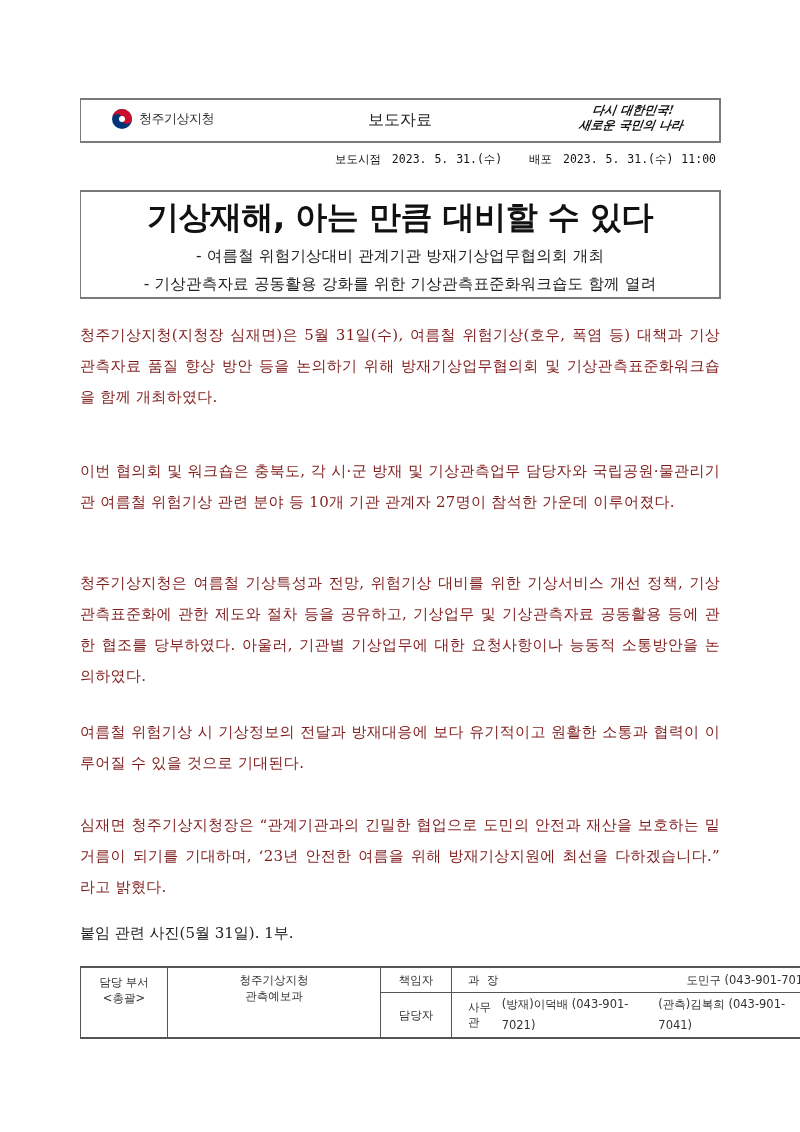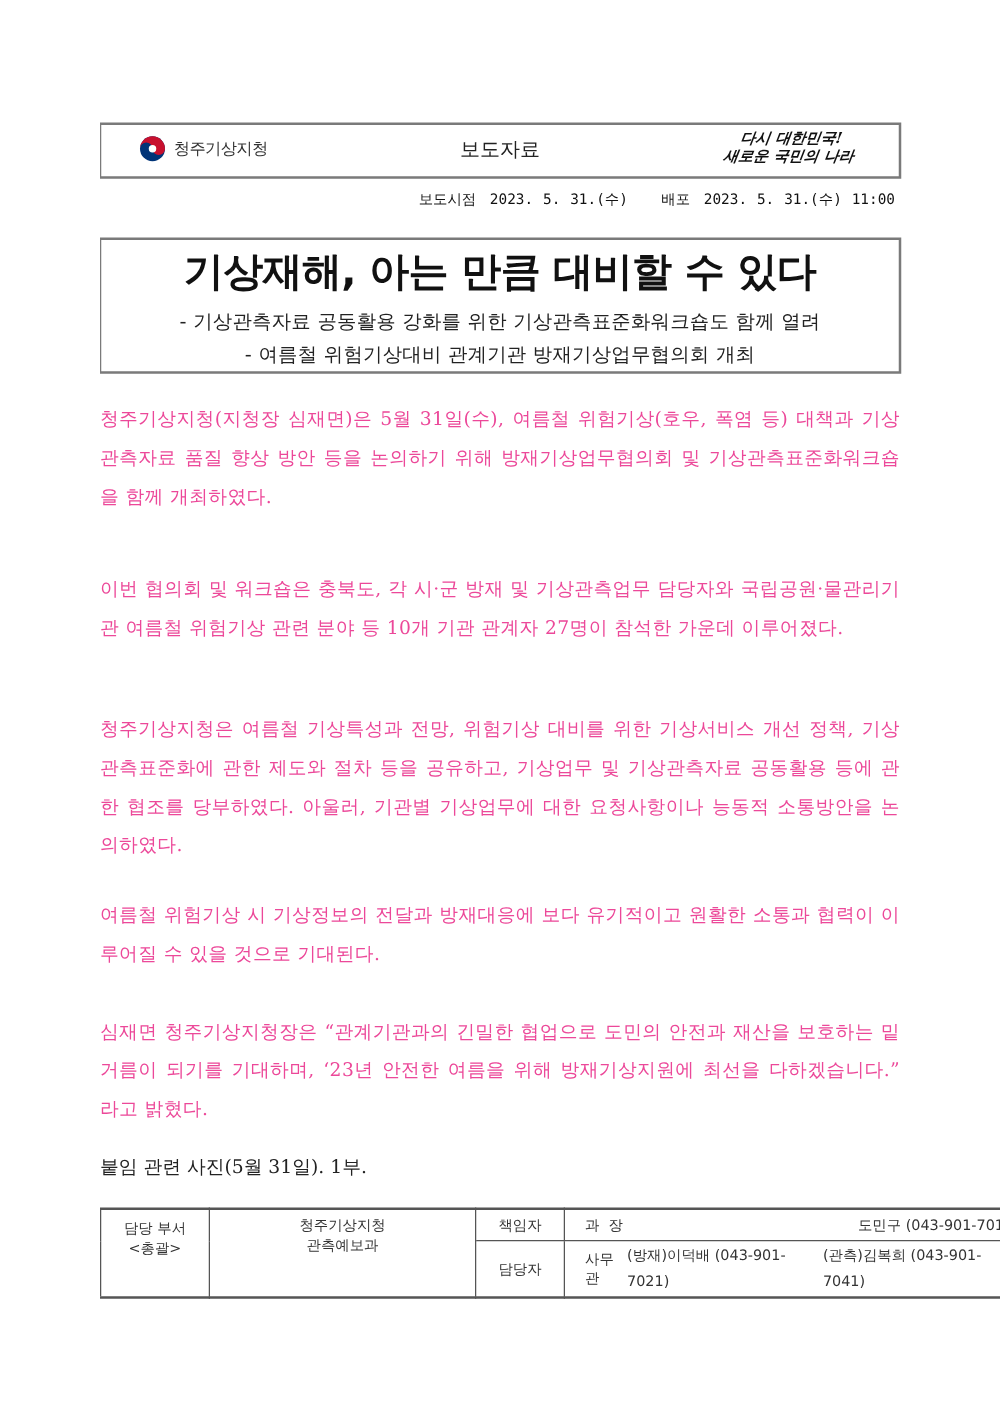--- a/index.html
+++ b/index.html
@@ -16,21 +16,21 @@
             transform:skewX(-8deg); text-align:center; }
   .release-line { position:absolute; right:84px; top:152px; font-family:"DejaVu Sans Mono", monospace;
                   font-size:11.5px; color:#111; word-spacing:1px; }
   .release-line span { margin-left:3px; }
   .title-box { position:absolute; left:80px; top:190px; width:638px; height:105px;
                border:2px solid #7a7a7a; border-left-width:1px; }
   .main-title { text-align:center; font-size:32px; font-weight:bold; margin-top:4px; letter-spacing:-0.5px; }
   .subtitle { text-align:center; font-size:15.5px; color:#222; margin-top:6px; letter-spacing:0.2px; }
   .subtitle2 { margin-top:7px; }
   .body { position:absolute; left:80px; width:640px; font-family:"DejaVu Serif", serif;
-          font-size:15px; line-height:31px; color:#ec4899; text-align:justify; letter-spacing:0.3px; }
+          font-size:15px; line-height:31px; color:#7f1d1d; text-align:justify; letter-spacing:0.3px; }
   .p1 { top:320px; } .p2 { top:456px; } .p3 { top:568px; } .p4 { top:717px; } .p5 { top:810px; }
   .attach { position:absolute; left:80px; top:924px; font-family:"DejaVu Serif", serif; font-size:15px; color:#222; }
   table.contact { position:absolute; left:80px; top:966px; width:744px; border-collapse:collapse;
                   font-family:"DejaVu Sans", sans-serif; font-size:11.5px; color:#333; }
   table.contact td { border:1px solid #555; text-align:center; vertical-align:middle; padding:0; }
   table.contact { border-top:2px solid #555; border-bottom:2px solid #555; }
   .dept-cell { width:86px; vertical-align:top !important; padding-top:6px !important; line-height:16px; }
   .office-cell { width:212px; vertical-align:top !important; padding-top:4px !important; line-height:16px; }
   .role-cell { width:70px; height:24px; }
   .person-cell { text-align:left !important; padding-left:16px !important; }
@@ -60,22 +60,22 @@
 <div class="release-line">
   <span>보도시점</span>
   <span>2023. 5. 31.(수)</span>
   &nbsp;
   <span>배포</span>
   <span>2023. 5. 31.(수) 11:00</span>
 </div>
 
 <div class="title-box">
   <div class="main-title">기상재해, 아는 만큼 대비할 수 있다</div>
+  <div class="subtitle">- 여름철 위험기상대비 관계기관 방재기상업무협의회 개최</div>
   <div class="subtitle subtitle2">- 기상관측자료 공동활용 강화를 위한 기상관측표준화워크숍도 함께 열려</div>
-  <div class="subtitle">- 여름철 위험기상대비 관계기관 방재기상업무협의회 개최</div>
 </div>
 
 <div class="body p1">청주기상지청(지청장 심재면)은 5월 31일(수), 여름철 위험기상(호우, 폭염 등) 대책과 기상관측자료 품질 향상 방안 등을 논의하기 위해 방재기상업무협의회 및 기상관측표준화워크숍을 함께 개최하였다.</div>
 <div class="body p2">이번 협의회 및 워크숍은 충북도, 각 시·군 방재 및 기상관측업무 담당자와 국립공원·물관리기관 여름철 위험기상 관련 분야 등 10개 기관 관계자 27명이 참석한 가운데 이루어졌다.</div>
 <div class="body p3">청주기상지청은 여름철 기상특성과 전망, 위험기상 대비를 위한 기상서비스 개선 정책, 기상관측표준화에 관한 제도와 절차 등을 공유하고, 기상업무 및 기상관측자료 공동활용 등에 관한 협조를 당부하였다. 아울러, 기관별 기상업무에 대한 요청사항이나 능동적 소통방안을 논의하였다.</div>
 <div class="body p4">여름철 위험기상 시 기상정보의 전달과 방재대응에 보다 유기적이고 원활한 소통과 협력이 이루어질 수 있을 것으로 기대된다.</div>
 <div class="body p5">심재면 청주기상지청장은 “관계기관과의 긴밀한 협업으로 도민의 안전과 재산을 보호하는 밑거름이 되기를 기대하며, ‘23년 안전한 여름을 위해 방재기상지원에 최선을 다하겠습니다.” 라고 밝혔다.</div>
 
 <div class="attach">붙임  관련 사진(5월 31일).  1부.</div>
 

